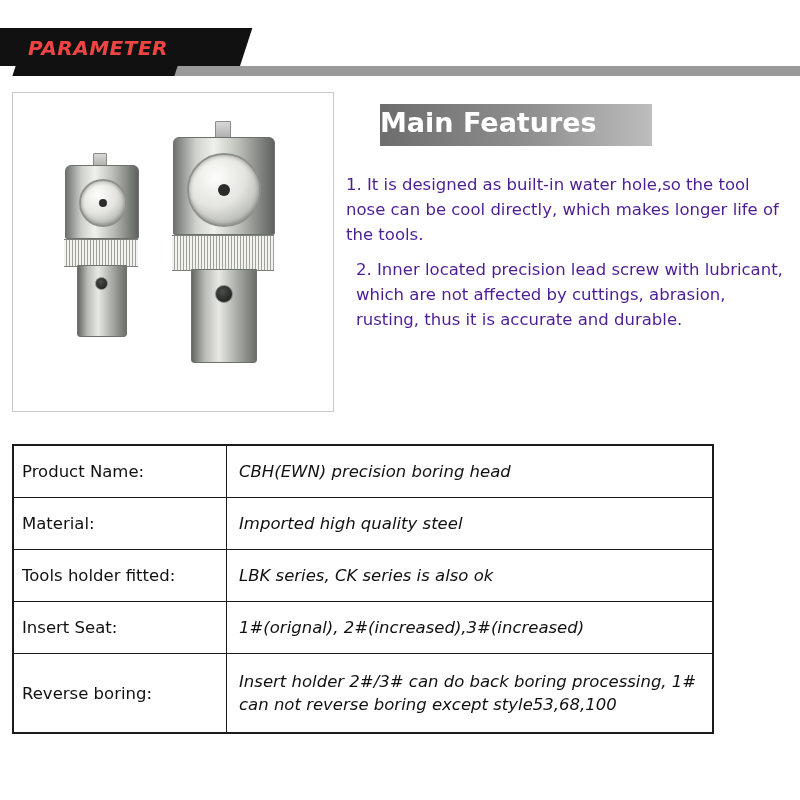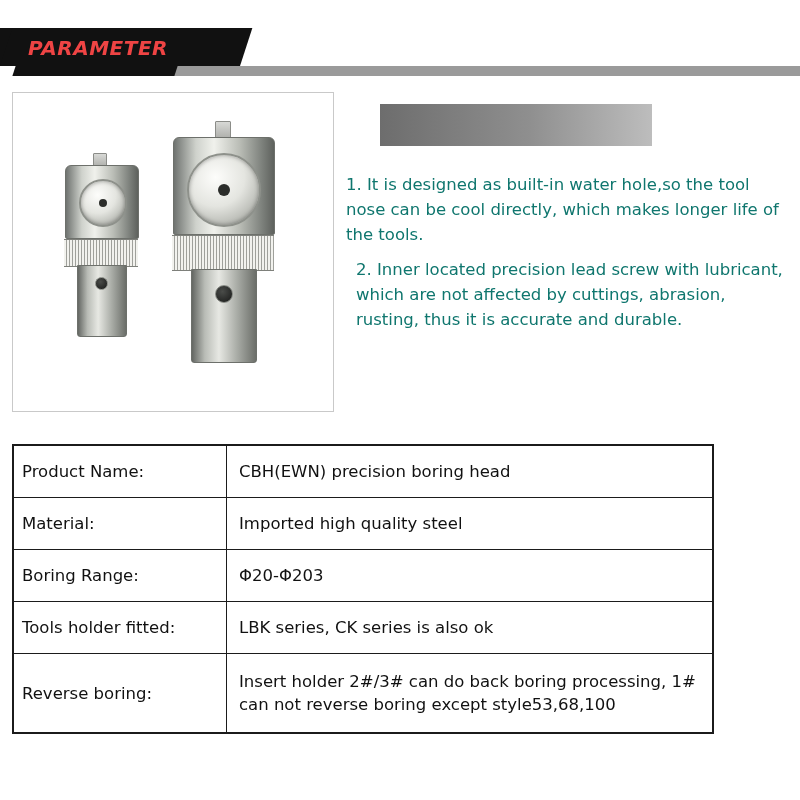--- a/index.html
+++ b/index.html
@@ -150,32 +150,31 @@
     height: 42px;
     background: linear-gradient(90deg,#6d6d6d 0%,#8f8f8f 55%,#bdbdbd 100%);
   }
   .feat-head-text {
     position: absolute;
     left: 380px;
     top: 107px;
     font-size: 27px;
     font-weight: bold;
     color: #ffffff;
-    margin-top: 37px;
   }
   .feat-list {
     position: absolute;
     left: 340px;
     top: 172px;
     width: 452px;
   }
   .feat-item {
     font-size: 16.5px;
     line-height: 25px;
-    color: #0f766e;
+    color: #4c1d95;
     margin-bottom: 10px;
   }
   .feat-1 { padding-left: 6px; text-indent: 0; }
   .feat-2 { padding-left: 16px; }
 
   
   .table {
     position: absolute;
     left: 12px;
     top: 444px;
@@ -194,20 +193,21 @@
     font-size: 16.5px;
     color: #111;
     vertical-align: middle;
   }
   .table td.label {
     width: 196px;
     white-space: nowrap;
   }
   .table td.value {
     padding-left: 12px;
+    font-style: italic;
   }
   .row-h { height: 35px; }
   .row-tall { height: 56px; }
   .small-label { font-size: 15px; margin-top: 32px; }
   .val-2line { line-height: 23px; }
 </style>
 </head>
 <body>
 
 <div class="banner">
@@ -258,26 +258,26 @@
     <tbody>
         <tr class="row-h">
       <td class="label">Product Name:</td>
       <td class="value">CBH(EWN) precision boring head</td>
     </tr>
     <tr class="row-h">
       <td class="label">Material:</td>
       <td class="value">Imported high quality steel</td>
     </tr>
     <tr class="row-h">
-      <td class="label">Boring Range:</td>
-      <td class="value">Φ20-Φ203</td>
-    </tr>
-    <tr class="row-h">
       <td class="label small-label">Tools holder fitted:</td>
       <td class="value">LBK series, CK series is also ok</td>
+    </tr>
+    <tr class="row-h">
+      <td class="label">Insert Seat:</td>
+      <td class="value">1#(orignal), 2#(increased),3#(increased)</td>
     </tr>
     <tr class="row-tall">
       <td class="label">Reverse boring:</td>
       <td class="value val-2line">Insert holder 2#/3# can do back boring processing, 1# can not reverse boring except style53,68,100</td>
     </tr>
   </tbody>
     </table>
 </div>
 
 </body></html>

